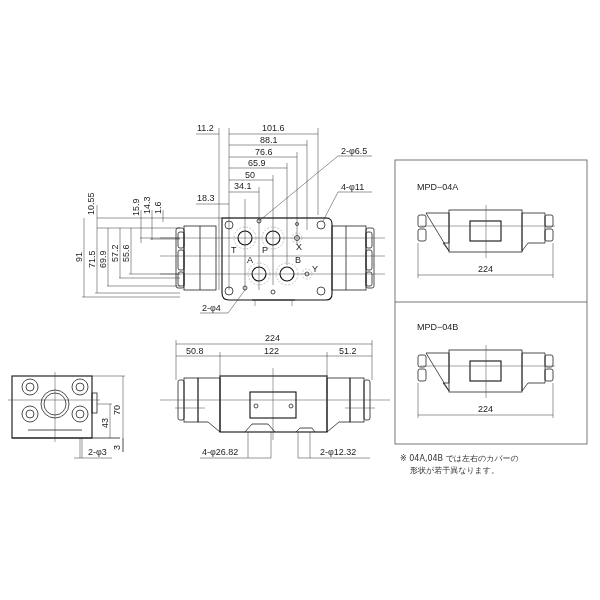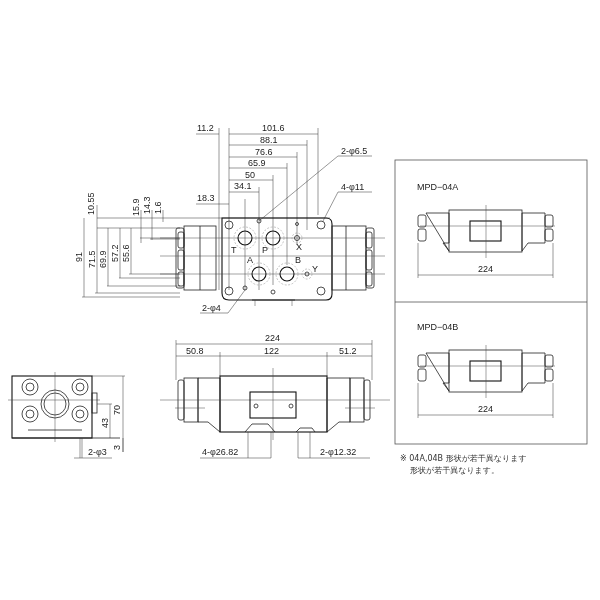--- a/index.html
+++ b/index.html
@@ -282,15 +282,15 @@
       <line class="thin" x1="486" y1="345" x2="486" y2="398"></line>
       <line class="dim" x1="418" y1="415" x2="553" y2="415"></line>
       <line class="dim" x1="418" y1="383" x2="418" y2="418"></line>
       <line class="dim" x1="553" y1="383" x2="553" y2="418"></line>
       <text class="txt" x="478" y="412">224</text>
     </g>
   </g>
 </svg>
 
 <div class="note">
-  <div>※ 04A,04B 形状が若干異なります</div>
+  <div>※ 04A,04B では左右のカバーの</div>
   <div style="padding-left:10px;">形状が若干異なります。</div>
 </div>
 
 </body></html>

